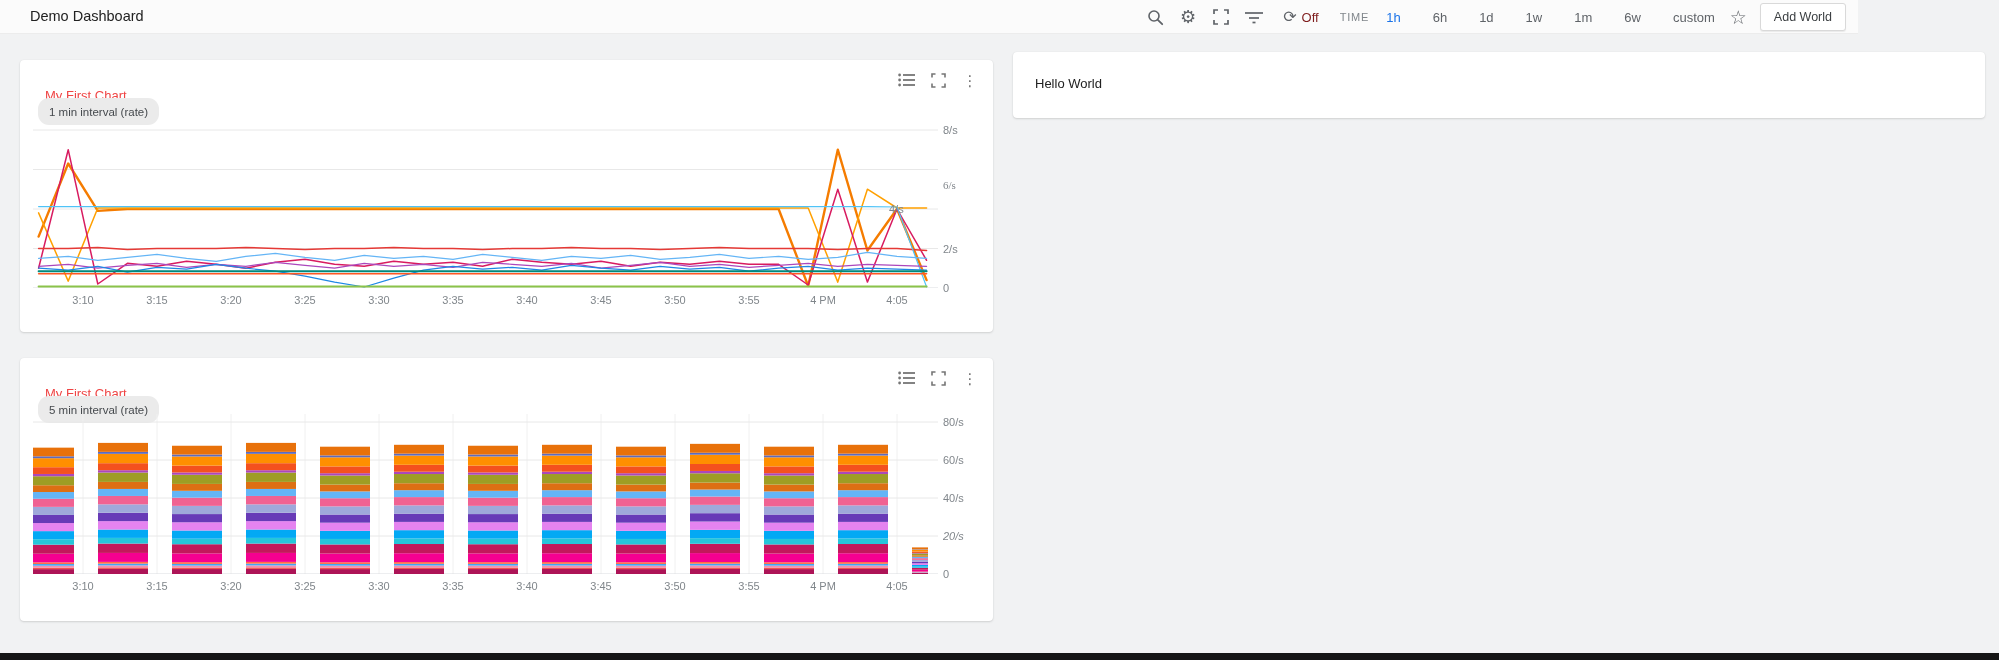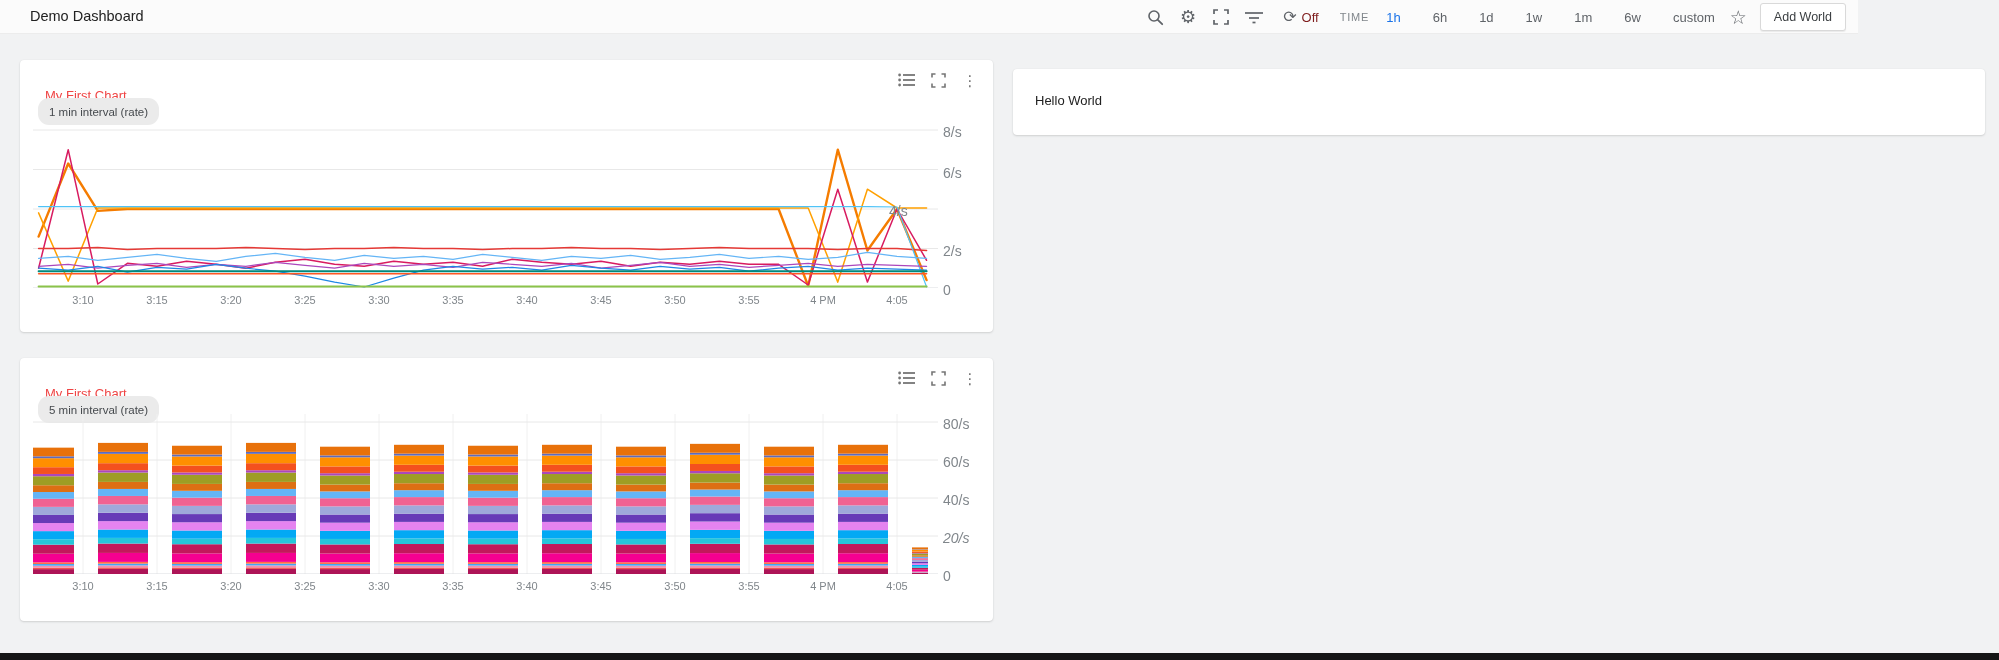--- a/index.html
+++ b/index.html
@@ -37,35 +37,35 @@
     box-shadow:0 1px 1px rgba(0,0,0,0.07); cursor:pointer; font-weight:500;
     font-family:inherit;
   }
   
   .card {
     position:absolute; background:#fff; border-radius:4px;
     box-shadow:0 1px 2px rgba(60,64,67,0.18), 0 0 1px rgba(60,64,67,0.1);
   }
   #card-chart1 { left:20px; top:60px;  width:973px; height:272px; }
   #card-chart2 { left:20px; top:358px; width:973px; height:263px; }
-  #card-text   { left:1013px; top:69px; width:972px; height:66px; }
+  #card-text   { left:1013px; top:52px; width:972px; height:66px; }
   .card-title { position:absolute; left:25px; top:28px; font-size:13px; font-weight:500; color:#ef4444; }
   .badge {
     position:absolute; left:18px; top:38px; height:27px;
     background:#ebebeb; color:#45494d; border-radius:11px;
     font-size:11.5px; padding:0 11px; display:flex; align-items:center;
   }
   .card-icons { position:absolute; right:14px; top:11px; display:flex; align-items:center; gap:14px; }
   .ci { width:18px; height:18px; display:flex; align-items:center; justify-content:center;
         color:#757575; cursor:pointer; }
   .ci .glyph { font-size:15px; color:#757575; }
   .text-card-content { position:absolute; left:22px; top:24px; font-size:13px; font-weight:500; color:#212121; }
   
   .plot { position:absolute; left:13px; overflow:hidden; }
-  .ylabel { position:absolute; font-size:14px; color:#80868b; }
+  .ylabel { position:absolute; font-size:11px; color:#80868b; }
   .xlabel { position:absolute; font-size:11px; color:#80868b; width:44px; text-align:center; }
   
   .bottom-bar { position:absolute; left:0; bottom:0; width:1999px; height:7px; background:#151515; }
 </style>
 </head>
 <body>
 
 <div class="topbar">
   <div class="topbar-title">Demo Dashboard</div>
   <div class="topbar-right">
@@ -144,21 +144,21 @@
         <polyline points="5.6,126.5 35.2,126.5 64.8,125.5 94.4,127.5 124.0,126.5 153.6,126.5 183.2,126.5 212.8,125.5 242.4,126.5 272.0,127.5 301.6,126.5 331.2,126.5 360.8,125.5 390.4,126.5 420.0,126.5 449.6,127.5 479.2,126.5 508.8,126.5 538.4,125.5 568.0,126.5 597.6,126.5 627.2,127.5 656.8,126.5 686.4,125.5 716.0,126.5 745.6,126.5 775.2,126.5 804.8,127.5 834.4,126.5 864.0,126.5 893.6,128.5" fill="none" stroke="#e53935" stroke-width="1.5" stroke-linejoin="round" stroke-linecap="round"></polyline>
         <polyline points="5.6,84.6 35.2,84.6 64.8,84.6 94.4,84.6 124.0,84.6 153.6,84.6 183.2,84.6 212.8,84.6 242.4,84.6 272.0,84.6 301.6,84.6 331.2,84.6 360.8,84.6 390.4,84.6 420.0,84.6 449.6,84.6 479.2,84.6 508.8,84.6 538.4,84.6 568.0,84.6 597.6,84.6 627.2,84.6 656.8,84.6 686.4,84.6 716.0,84.6 745.6,84.6 775.2,84.6 804.8,84.6 834.4,84.6 864.0,85.0 893.6,165.0" fill="none" stroke="#4fc3f7" stroke-width="1.2" stroke-linejoin="round" stroke-linecap="round"></polyline>
         <polyline points="5.6,136.4 35.2,134.4 64.8,138.3 94.4,135.4 124.0,132.4 153.6,136.4 183.2,139.3 212.8,134.4 242.4,131.4 272.0,135.4 301.6,138.3 331.2,133.4 360.8,136.4 390.4,134.4 420.0,137.3 449.6,132.4 479.2,135.4 508.8,138.3 538.4,134.4 568.0,136.4 597.6,133.4 627.2,137.3 656.8,135.4 686.4,132.4 716.0,136.4 745.6,134.4 775.2,137.3 804.8,135.4 834.4,130.4 864.0,134.4 893.6,136.4" fill="none" stroke="#64b5f6" stroke-width="1.2" stroke-linejoin="round" stroke-linecap="round"></polyline>
         <polyline points="5.6,144.3 35.2,142.3 64.8,146.2 94.4,143.3 124.0,141.3 153.6,145.3 183.2,142.3 212.8,144.3 242.4,140.3 272.0,143.3 301.6,146.2 331.2,141.3 360.8,144.3 390.4,142.3 420.0,145.3 449.6,140.3 479.2,142.3 508.8,144.3 538.4,141.3 568.0,146.2 597.6,143.3 627.2,140.3 656.8,144.3 686.4,142.3 716.0,145.3 745.6,143.3 775.2,141.3 804.8,144.3 834.4,142.3 864.0,143.3 893.6,144.3" fill="none" stroke="#ab47bc" stroke-width="1.2" stroke-linejoin="round" stroke-linecap="round"></polyline>
         <polyline points="5.6,146.2 35.2,148.2 64.8,144.3 94.4,150.2 124.0,145.3 153.6,147.2 183.2,142.3 212.8,146.2 242.4,149.2 272.0,154.1 301.6,160.1 331.2,165.0 360.8,156.1 390.4,148.2 420.0,144.3 449.6,147.2 479.2,145.3 508.8,148.2 538.4,143.3 568.0,146.2 597.6,148.2 627.2,144.3 656.8,147.2 686.4,145.3 716.0,149.2 745.6,146.2 775.2,144.3 804.8,148.2 834.4,146.2 864.0,147.2 893.6,148.2" fill="none" stroke="#1e88e5" stroke-width="1.2" stroke-linejoin="round" stroke-linecap="round"></polyline>
         <polyline points="5.6,149.2 35.2,149.2 64.8,149.2 94.4,149.2 124.0,149.2 153.6,149.2 183.2,149.2 212.8,149.2 242.4,149.2 272.0,149.2 301.6,149.2 331.2,149.2 360.8,149.2 390.4,149.2 420.0,149.2 449.6,149.2 479.2,149.2 508.8,149.2 538.4,149.2 568.0,149.2 597.6,149.2 627.2,149.2 656.8,149.2 686.4,149.2 716.0,149.2 745.6,149.2 775.2,149.2 804.8,149.2 834.4,149.2 864.0,149.2 893.6,149.2" fill="none" stroke="#00897b" stroke-width="2" stroke-linejoin="round" stroke-linecap="round"></polyline>
         <polyline points="5.6,151.8 35.2,151.8 64.8,151.8 94.4,151.8 124.0,151.8 153.6,151.8 183.2,151.8 212.8,151.8 242.4,151.8 272.0,151.8 301.6,151.8 331.2,151.8 360.8,151.8 390.4,151.8 420.0,151.8 449.6,151.8 479.2,151.8 508.8,151.8 538.4,151.8 568.0,151.8 597.6,151.8 627.2,151.8 656.8,151.8 686.4,151.8 716.0,151.8 745.6,151.8 775.2,151.8 804.8,151.8 834.4,151.8 864.0,151.8 893.6,151.8" fill="none" stroke="#ff5722" stroke-width="1.5" stroke-linejoin="round" stroke-linecap="round"></polyline>
         <polyline points="5.6,164.4 35.2,164.4 64.8,164.4 94.4,164.4 124.0,164.4 153.6,164.4 183.2,164.4 212.8,164.4 242.4,164.4 272.0,164.4 301.6,164.4 331.2,164.4 360.8,164.4 390.4,164.4 420.0,164.4 449.6,164.4 479.2,164.4 508.8,164.4 538.4,164.4 568.0,164.4 597.6,164.4 627.2,164.4 656.8,164.4 686.4,164.4 716.0,164.4 745.6,164.4 775.2,164.4 804.8,164.4 834.4,164.4 864.0,164.4 893.6,164.4" fill="none" stroke="#8bc34a" stroke-width="2" stroke-linejoin="round" stroke-linecap="round"></polyline>
       </svg></div>
 <div class="ylabel" style="left: 923px; top: 64px;">8/s</div>
-    <div class="ylabel" style="left: 923px; top: 105px;">6/s</div>
+    <div class="ylabel" style="left: 923px; top: 119px; font-family: Liberation Serif, serif;">6/s</div>
     <div class="ylabel" style="left: 869px; top: 143px;">4/s</div>
     <div class="ylabel" style="left: 923px; top: 182.5px;">2/s</div>
     <div class="ylabel" style="left: 923px; top: 222px;">0</div>
     <div class="xlabel" style="left: 41px; top: 234px;">3:10</div>
     <div class="xlabel" style="left: 115px; top: 234px;">3:15</div>
     <div class="xlabel" style="left: 189px; top: 234px;">3:20</div>
     <div class="xlabel" style="left: 263px; top: 234px;">3:25</div>
     <div class="xlabel" style="left: 337px; top: 234px;">3:30</div>
     <div class="xlabel" style="left: 411px; top: 234px;">3:35</div>
     <div class="xlabel" style="left: 485px; top: 234px;">3:40</div>

